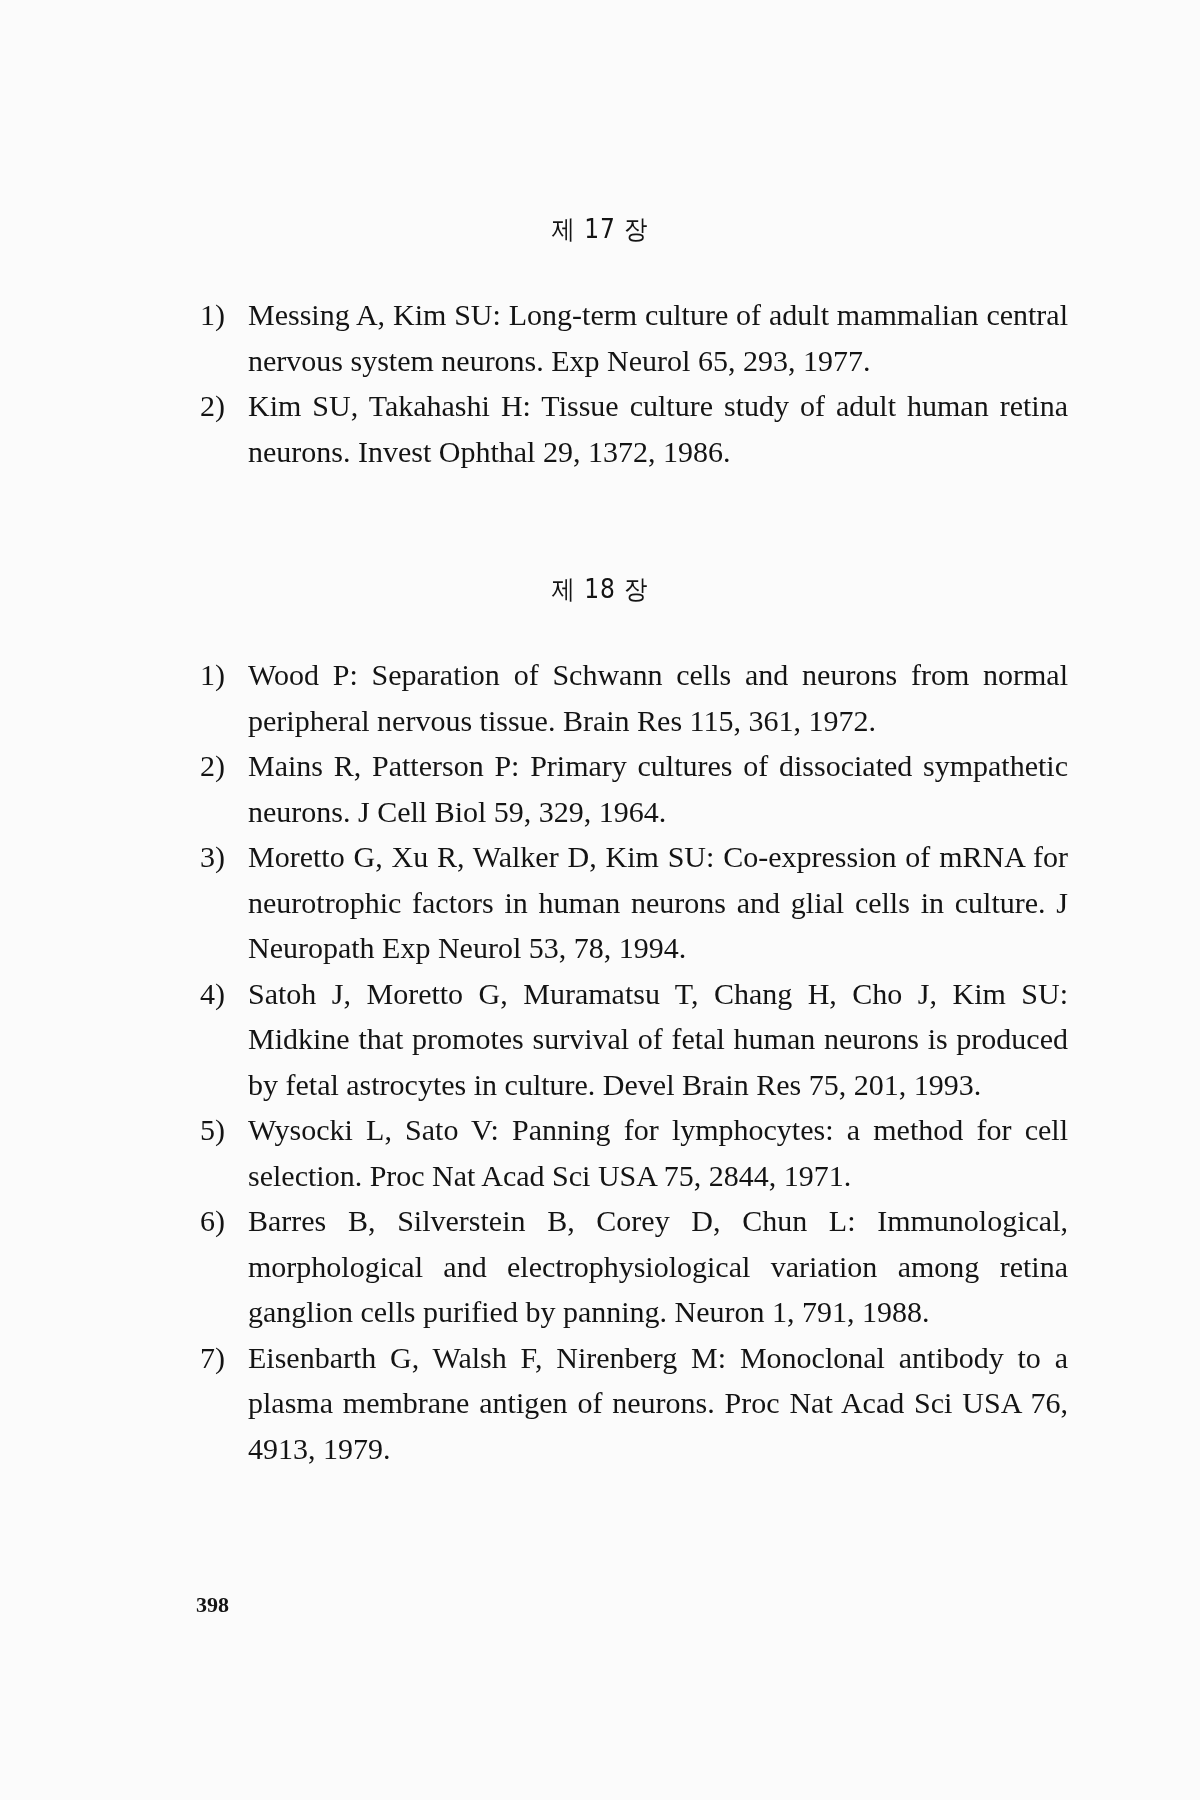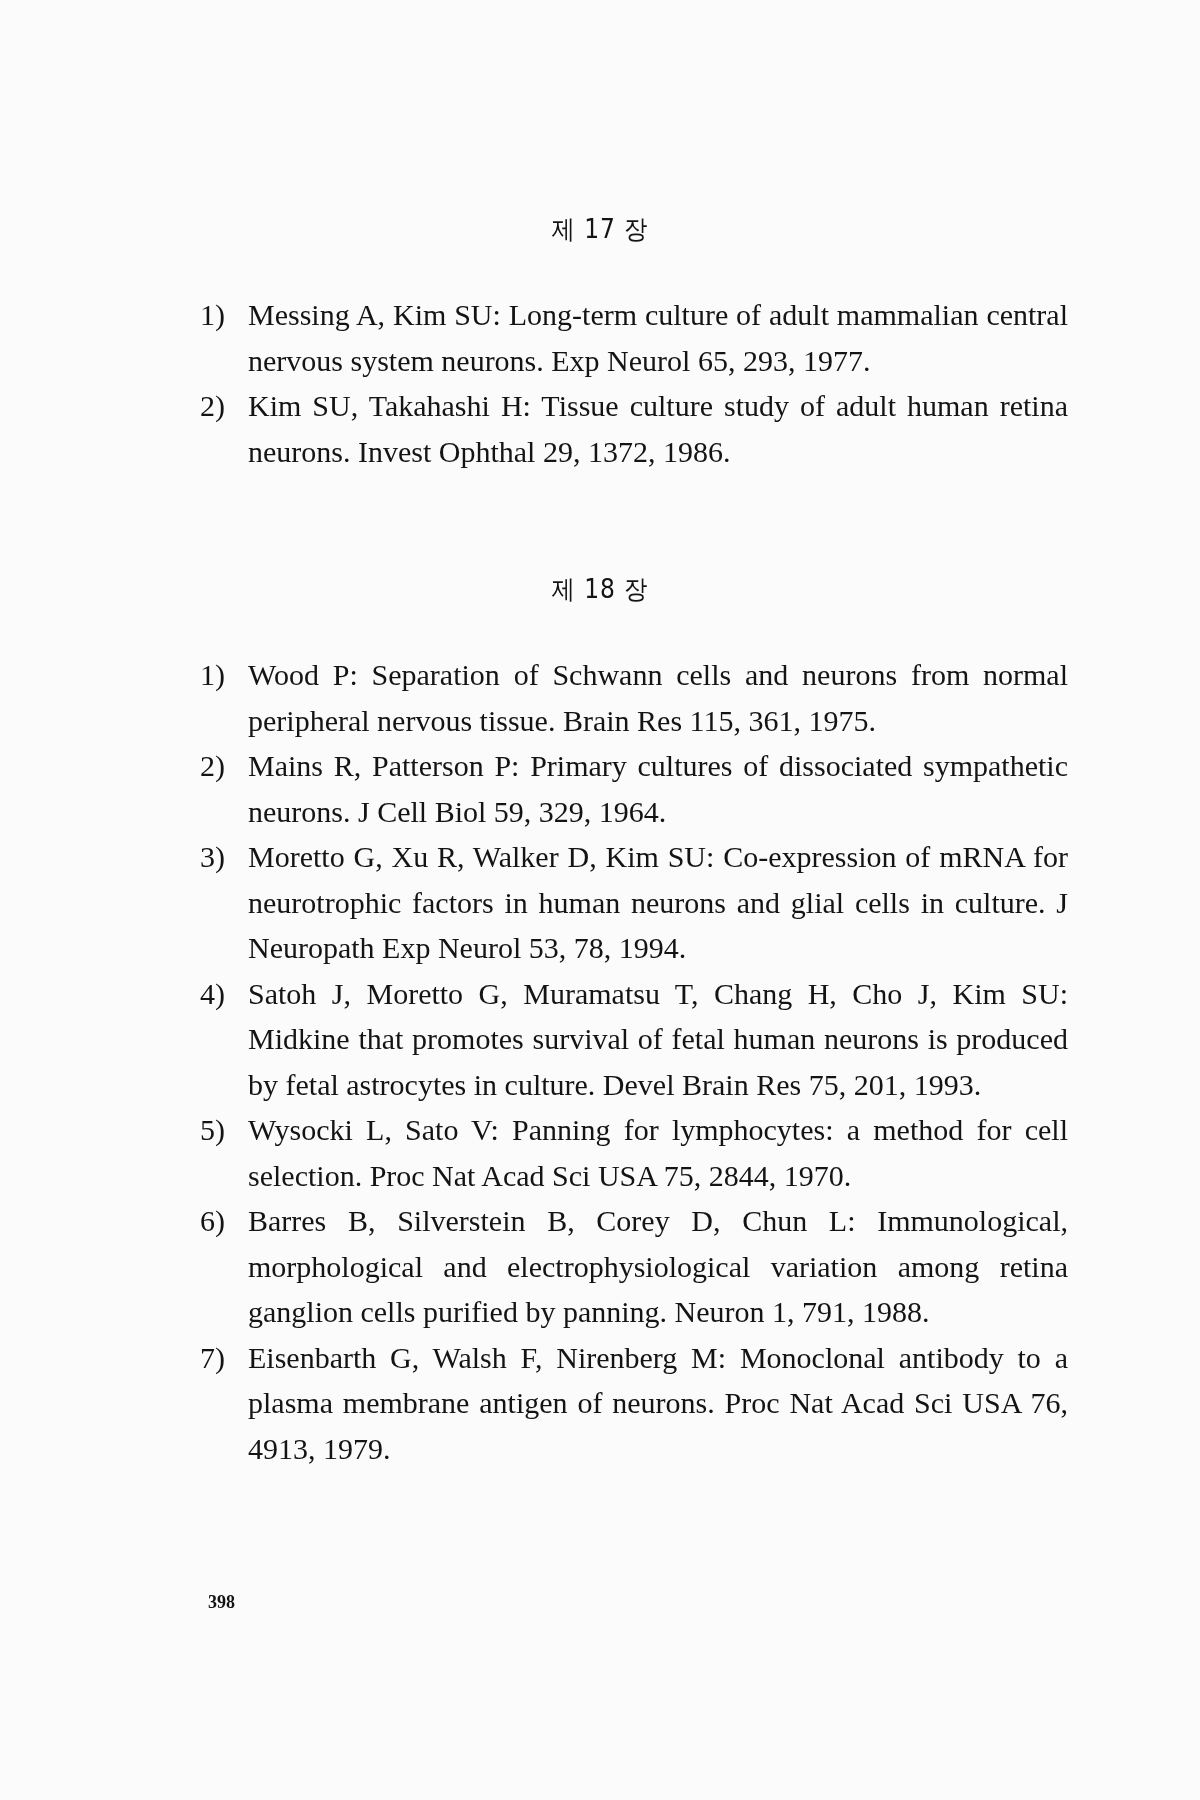--- a/index.html
+++ b/index.html
@@ -19,22 +19,22 @@
   }
   .ref-list { position: absolute; left: 200px; width: 868px; }
   .ref {
     position: relative; padding-left: 48px;
     font-size: 30px; line-height: 45.5px;
     text-align: justify; text-align-last: left;
     margin: 0;
   }
   .ref-num { position: absolute; left: 0; top: 0; }
   .page-number {
-    position: absolute; left: 208px; top: 1592px;
-    font-size: 18px; font-weight: bold;
+    position: absolute; left: 196px; top: 1592px;
+    font-size: 22px; font-weight: bold;
   }
 </style>
 </head>
 <body>
 
 <div class="page">
 
   <div class="chapter-heading" style="top:212px;">제 17 장</div>
 
   <div class="ref-list" style="top:292px;">
@@ -46,37 +46,37 @@
       <span class="ref-num">2)</span>
       <span>Kim SU, Takahashi H: Tissue culture study of adult human retina neurons. Invest Ophthal 29, 1372, 1986.</span>
     </p>
   </div>
 
   <div class="chapter-heading" style="top:572px;">제 18 장</div>
 
   <div class="ref-list" style="top:652px;">
     <p class="ref">
       <span class="ref-num">1)</span>
-      <span>Wood P: Separation of Schwann cells and neurons from normal peripheral nervous tissue. Brain Res 115, 361, 1975.</span>
+      <span>Wood P: Separation of Schwann cells and neurons from normal peripheral nervous tissue. Brain Res 115, 361, 1972.</span>
     </p>
     <p class="ref">
       <span class="ref-num">2)</span>
       <span>Mains R, Patterson P: Primary cultures of dissociated sympathetic neurons. J Cell Biol 59, 329, 1964.</span>
     </p>
     <p class="ref">
       <span class="ref-num">3)</span>
       <span>Moretto G, Xu R, Walker D, Kim SU: Co-expression of mRNA for neurotrophic factors in human neurons and glial cells in culture. J Neuropath Exp Neurol 53, 78, 1994.</span>
     </p>
     <p class="ref">
       <span class="ref-num">4)</span>
       <span>Satoh J, Moretto G, Muramatsu T, Chang H, Cho J, Kim SU: Midkine that promotes survival of fetal human neurons is produced by fetal astrocytes in culture. Devel Brain Res 75, 201, 1993.</span>
     </p>
     <p class="ref">
       <span class="ref-num">5)</span>
-      <span>Wysocki L, Sato V: Panning for lymphocytes: a method for cell selection. Proc Nat Acad Sci USA 75, 2844, 1970.</span>
+      <span>Wysocki L, Sato V: Panning for lymphocytes: a method for cell selection. Proc Nat Acad Sci USA 75, 2844, 1971.</span>
     </p>
     <p class="ref">
       <span class="ref-num">6)</span>
       <span>Barres B, Silverstein B, Corey D, Chun L: Immunological, morphological and electrophysiological variation among retina ganglion cells purified by panning. Neuron 1, 791, 1988.</span>
     </p>
     <p class="ref">
       <span class="ref-num">7)</span>
       <span>Eisenbarth G, Walsh F, Nirenberg M: Monoclonal antibody to a plasma membrane antigen of neurons. Proc Nat Acad Sci USA 76, 4913, 1979.</span>
     </p>
   </div>

